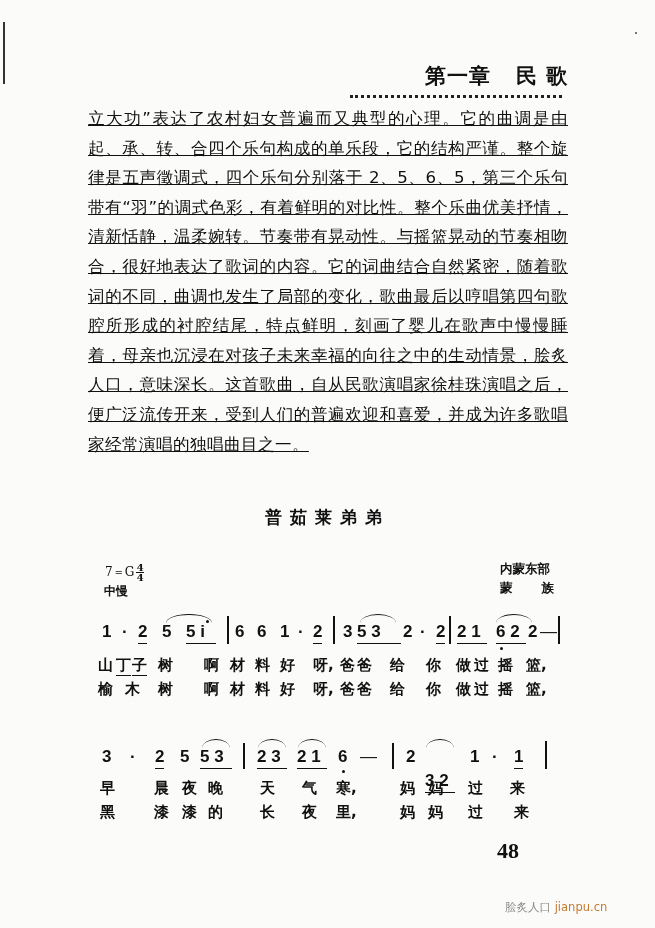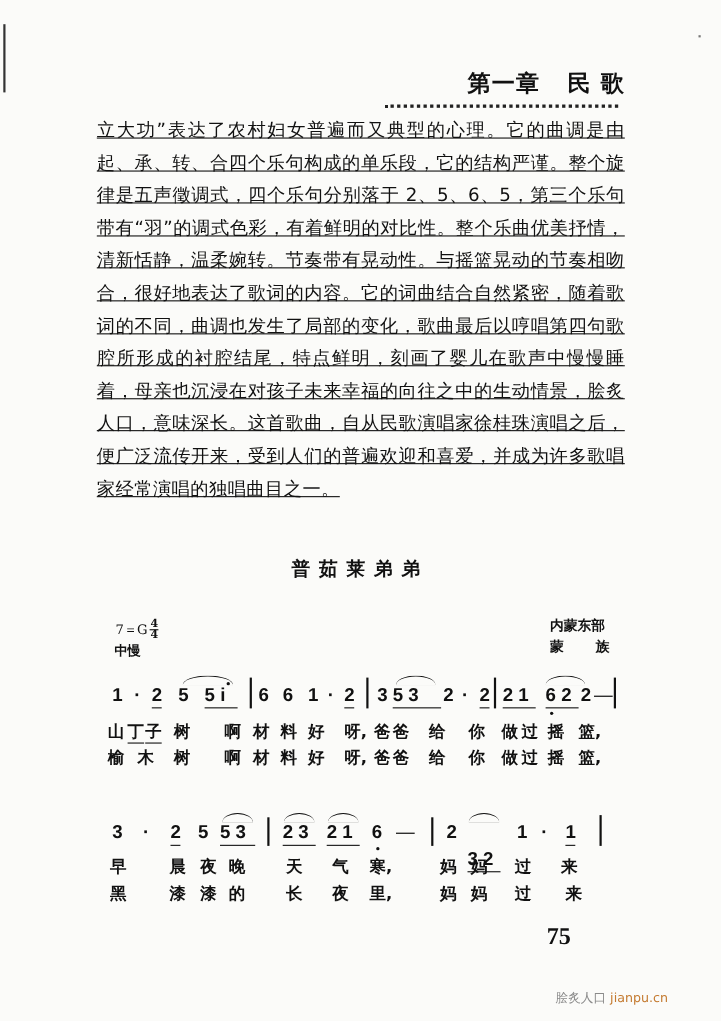--- a/index.html
+++ b/index.html
@@ -217,17 +217,17 @@
     <span class="ly" style="left:160px">长</span>
     <span class="ly" style="left:202px">夜</span>
     <span class="ly" style="left:236px">里,</span>
     <span class="ly" style="left:300px">妈</span>
     <span class="ly" style="left:328px">妈</span>
     <span class="ly" style="left:368px">过</span>
     <span class="ly" style="left:414px">来</span>
   </div>
 </div>
 
-<div class="abs page-number">75</div>
+<div class="abs page-number">48</div>
 <div class="abs watermark">
   <span>脍炙人口</span>
   <span class="wm-url">jianpu.cn</span>
 </div>
 
 </body></html>

